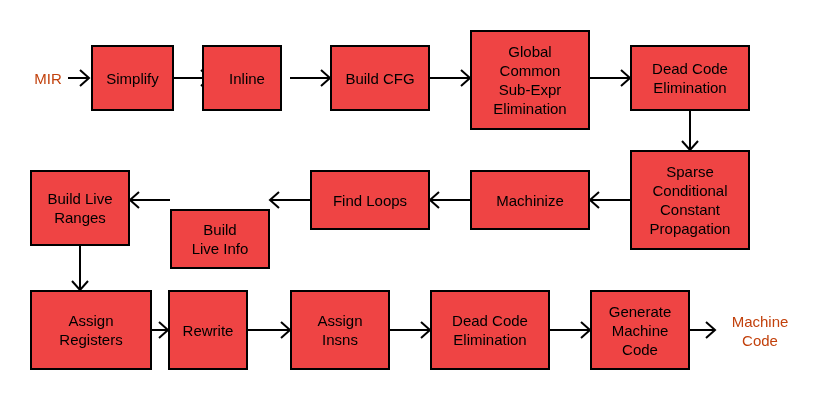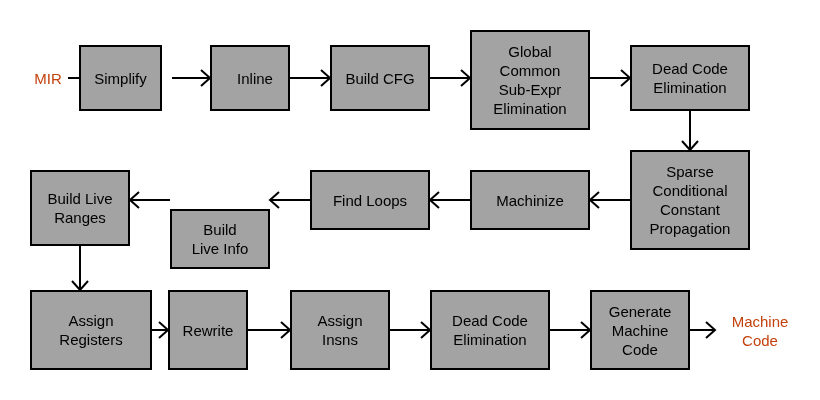--- a/index.html
+++ b/index.html
@@ -19,21 +19,21 @@
     position: absolute;
     left: 0;
     top: 0;
     width: 820px;
     height: 400px;
   }
   .node {
     position: absolute;
     box-sizing: border-box;
     border: 2px solid #000000;
-    background: #a3a3a3;
+    background: #ef4444;
     display: flex;
     align-items: center;
     justify-content: center;
     text-align: center;
     font-size: 15px;
     line-height: 19px;
     color: #000000;
     white-space: pre-line;
   }
   .freelabel {
@@ -134,23 +134,23 @@
       <g>
         <line x1="690" y1="330" x2="715" y2="330"></line>
         <polyline points="706,322 715,330 706,338"></polyline>
       </g>
 
     </g>
   </svg>
 
   <div class="freelabel" style="left:26px; top:66px; width:44px; height:24px;">MIR</div>
 
-  <div class="node" style="left:79px; top:45px; width:83px; height:66px;">Simplify</div>
+  <div class="node" style="left:91px; top:45px; width:83px; height:66px;">Simplify</div>
 
-  <div class="node" style="left:210px; top:45px; width:80px; height:66px;padding-left:10px;">Inline</div>
+  <div class="node" style="left:202px; top:45px; width:80px; height:66px;padding-left:10px;">Inline</div>
 
   <div class="node" style="left:330px; top:45px; width:100px; height:66px;">Build CFG</div>
 
   <div class="node" style="left:470px; top:30px; width:120px; height:100px;">Global
 Common
 Sub-Expr
 Elimination</div>
 
   <div class="node" style="left:630px; top:45px; width:120px; height:66px;">Dead Code
 Elimination</div>

